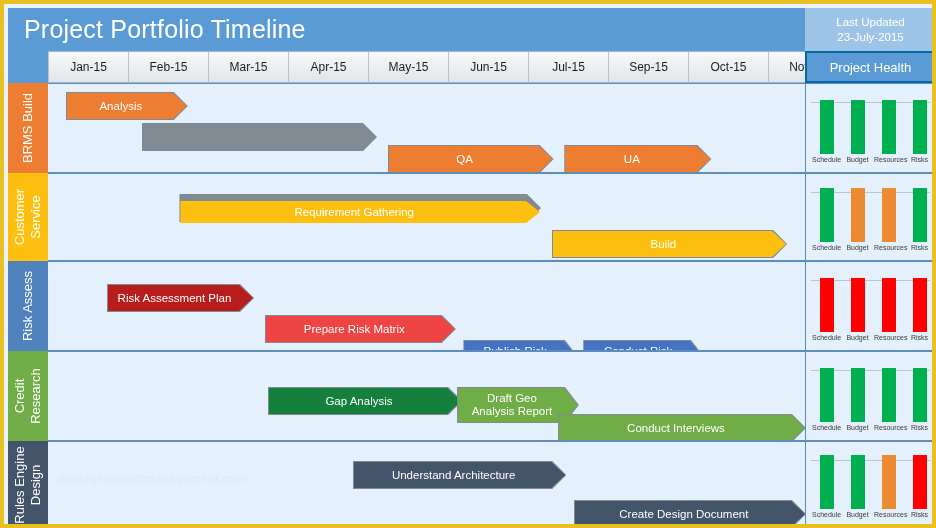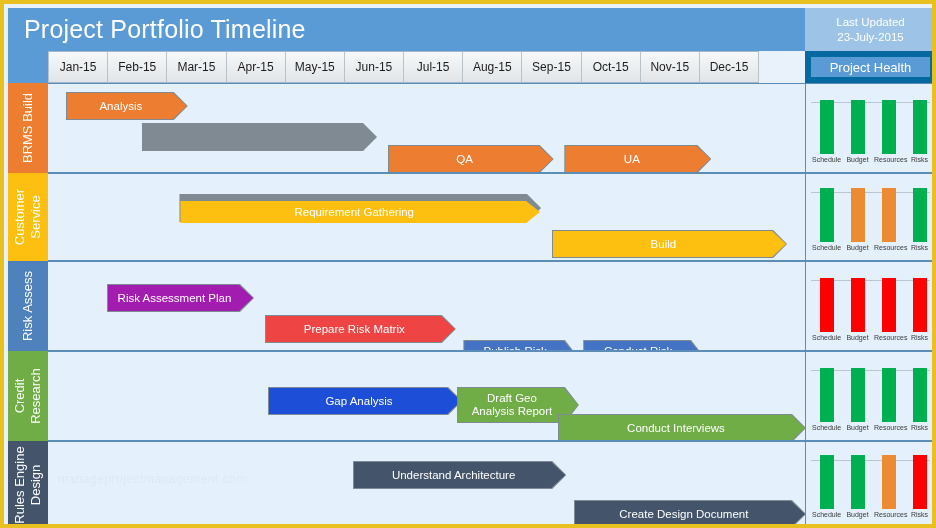--- a/index.html
+++ b/index.html
@@ -55,21 +55,21 @@
   
   .corner-blue {
     position: absolute;
     left: 4px; top: 47px;
     width: 40px; height: 32px;
     background: #5b9bd5;
   }
   .months {
     position: absolute;
     left: 44px; top: 47px;
-    width: 711px; height: 32px;
+    width: 881px; height: 32px;
     display: flex;
     box-sizing: border-box;
     background: #eef1f3;
     border-radius: 14px;
   }
   .month-cell {
     flex: 1 1 0;
     border-right: 1px solid #b9c2c9;
     border-top: 1px solid #9fb7cd;
     border-bottom: 1px solid #9fb7cd;
@@ -86,21 +86,21 @@
     position: absolute;
     left: 801px; top: 47px;
     width: 131px; height: 32px;
     background: #5b9bd5;
     color: #ffffff;
     font-size: 13px;
     display: flex;
     align-items: center;
     justify-content: center;
     box-sizing: border-box;
-    border: 6px solid #0369a1;
+    border: 2px solid #0369a1;
   }
 
   
   .lane {
     position: absolute;
     left: 4px;
     width: 928px;
     box-sizing: border-box;
   }
   .lane-label {
@@ -222,21 +222,20 @@
   <div class="corner-blue"></div>
 
   <div class="months" id="months-row">
       <div class="month-cell">Jan-15</div>
       <div class="month-cell">Feb-15</div>
       <div class="month-cell">Mar-15</div>
       <div class="month-cell">Apr-15</div>
       <div class="month-cell">May-15</div>
       <div class="month-cell">Jun-15</div>
       <div class="month-cell">Jul-15</div>
-      <div class="month-cell">Aug-15</div>
       <div class="month-cell">Sep-15</div>
       <div class="month-cell">Oct-15</div>
       <div class="month-cell">Nov-15</div>
       <div class="month-cell">Dec-15</div>
     </div>
 
   <div class="healthhdr">Project Health</div>
 
   <div id="lanes-root">
       <div class="lane" style="top: 79px; height: 90px;">
@@ -306,21 +305,21 @@
             </div>
           </div>
         </div>
       </div>
       <div class="lane" style="top: 257px; height: 90px;">
         <div class="lane-label" style="background: rgb(79, 129, 189);">
           <span>Risk Assess</span>
         </div>
         <div class="lane-body">
           <div class="bar-outline" style="left: 58.9292px; top: 22px; width: 147.092px; height: 28px;"></div>
-          <div class="bar" style="left: 59.9292px; top: 23px; width: 145.092px; height: 26px; background: #a21caf;"><span class="bar-txt">Risk Assessment Plan</span></div>
+          <div class="bar" style="left: 59.9292px; top: 23px; width: 145.092px; height: 26px; background: #b91c1c;"><span class="bar-txt">Risk Assessment Plan</span></div>
           <div class="bar-outline" style="left: 216.637px; top: 53px; width: 191.25px; height: 28px;"></div>
           <div class="bar" style="left: 217.637px; top: 54px; width: 189.25px; height: 26px; background: #ef4444;"><span class="bar-txt">Prepare Risk Matrix</span></div>
           <div class="bar-outline" style="left: 415.35px; top: 78px; width: 115.55px; height: 36px;"></div>
           <div class="bar" style="left: 416.35px; top: 79px; width: 113.55px; height: 34px; background: rgb(68, 114, 196);"><span class="bar-txt">Publish Risk
 Matrix</span></div>
           <div class="bar-outline" style="left: 535.208px; top: 78px; width: 121.858px; height: 36px;"></div>
           <div class="bar" style="left: 536.208px; top: 79px; width: 119.858px; height: 34px; background: rgb(68, 114, 196);"><span class="bar-txt">Conduct Risk
 Workshop</span></div>
         </div>
         <div class="lane-health">
@@ -345,21 +344,21 @@
           </div>
         </div>
       </div>
       <div class="lane" style="top: 347px; height: 90px;">
         <div class="lane-label" style="background: rgb(112, 173, 71);">
           <span>Credit
 Research</span>
         </div>
         <div class="lane-body">
           <div class="bar-outline" style="left: 219.792px; top: 35px; width: 194.404px; height: 28px;"></div>
-          <div class="bar" style="left: 220.792px; top: 36px; width: 192.404px; height: 26px; background: #1d4ed8;"><span class="bar-txt">Gap Analysis</span></div>
+          <div class="bar" style="left: 220.792px; top: 36px; width: 192.404px; height: 26px; background: #15803d;"><span class="bar-txt">Gap Analysis</span></div>
           <div class="bar-outline" style="left: 409.042px; top: 35px; width: 121.858px; height: 36px;"></div>
           <div class="bar" style="left: 410.042px; top: 36px; width: 119.858px; height: 34px; background: rgb(112, 173, 71);"><span class="bar-txt">Draft Geo
 Analysis Report</span></div>
           <div class="bar-outline" style="left: 509.975px; top: 62px; width: 248.025px; height: 28px;"></div>
           <div class="bar" style="left: 510.975px; top: 63px; width: 246.025px; height: 26px; background: rgb(112, 173, 71);"><span class="bar-txt">Conduct Interviews</span></div>
         </div>
         <div class="lane-health">
           <div class="health-wrap">
             <div class="health-base" style="top: 18px;"></div>
             <div class="health-item" style="left: 6px;">

